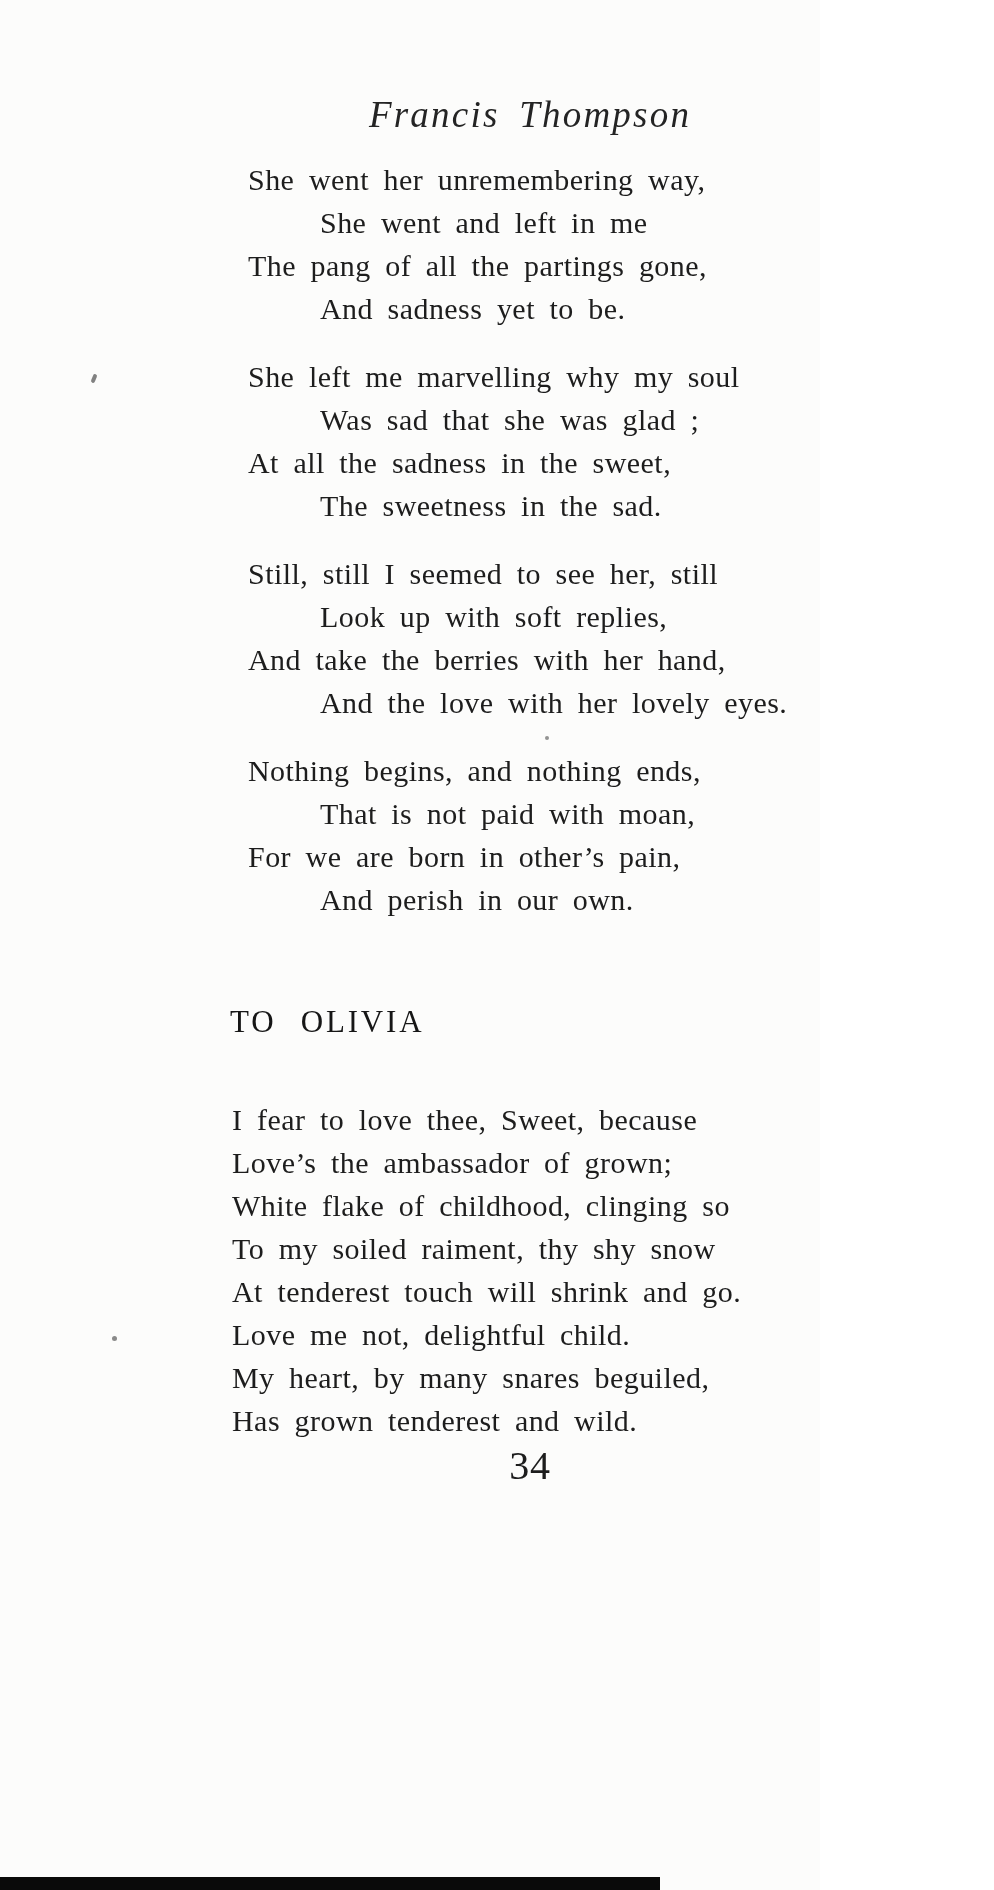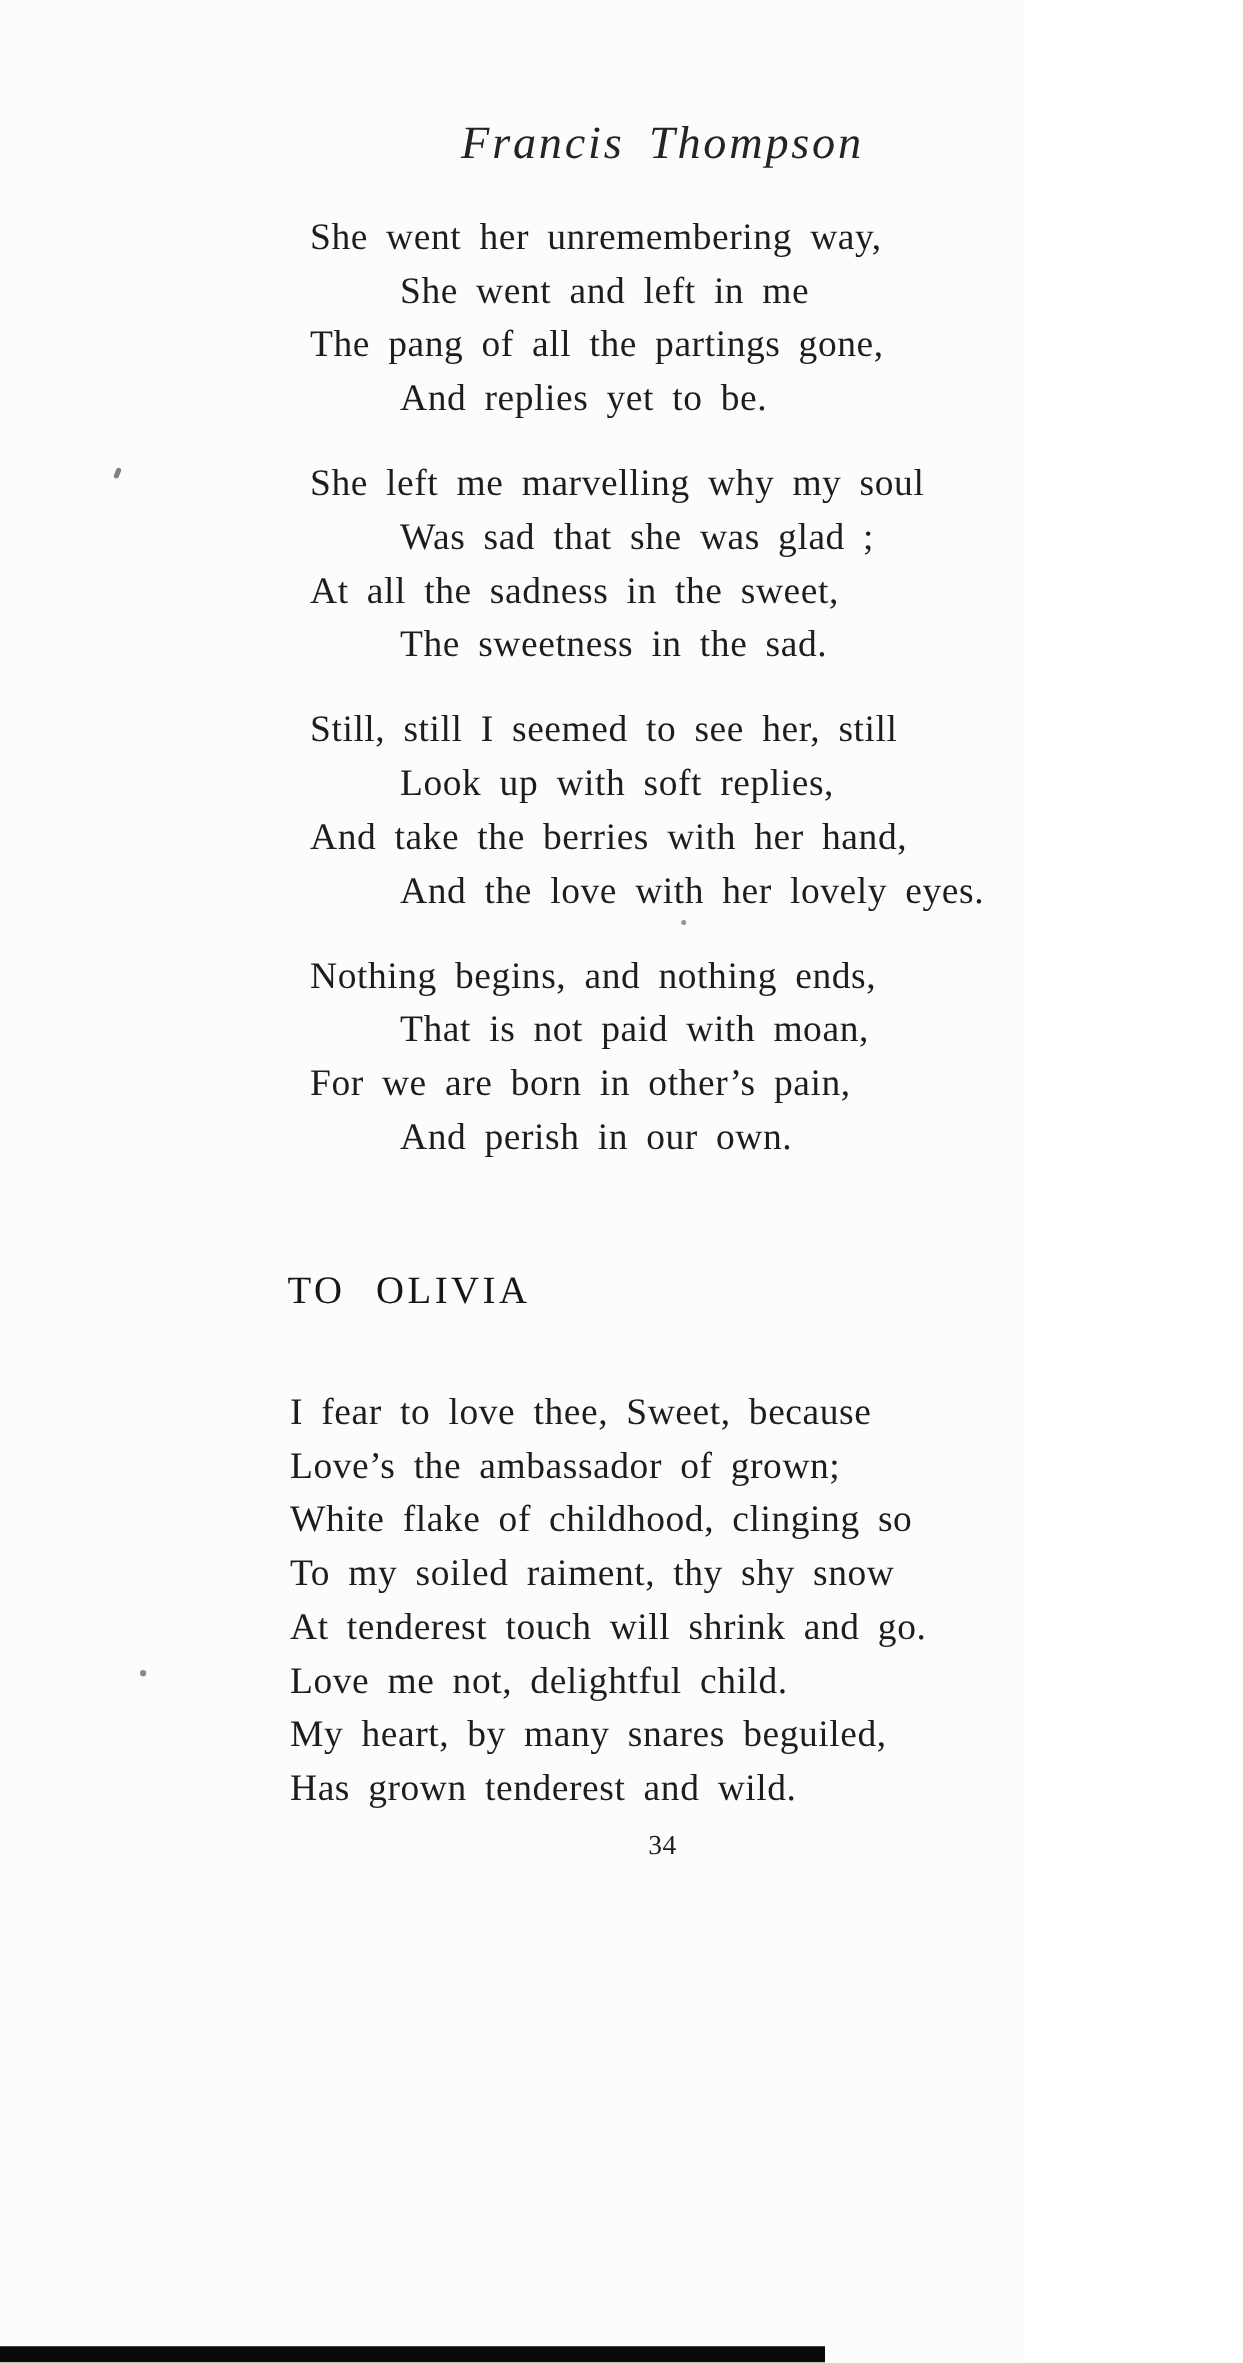--- a/index.html
+++ b/index.html
@@ -25,21 +25,21 @@
     text-align: center;
     font-style: italic;
     font-size: 37px;
     line-height: 46px;
     letter-spacing: 0.06em;
     word-spacing: 0.22em;
     color: #242424;
     font-weight: normal;
   }
   .poem-first {
-    margin-top: 30px;
+    margin-top: 20px;
     margin-left: 18px;
   }
   .stanza { margin-bottom: 25px; }
   .stanza:last-child { margin-bottom: 0; }
   .line {
     font-size: 30px;
     line-height: 43px;
     letter-spacing: 0.015em;
     word-spacing: 0.22em;
     white-space: nowrap;
@@ -55,21 +55,21 @@
     word-spacing: 0.45em;
     color: #161616;
   }
   .poem-second {
     margin-top: 55px;
     margin-left: 2px;
   }
   .page-number {
     margin-top: 2px;
     text-align: center;
-    font-size: 22px;
+    font-size: 40px;
     line-height: 43px;
     letter-spacing: 0.02em;
     color: #1d1d1d;
   }
   .scan-bar {
     position: absolute;
     left: 0;
     bottom: 0;
     width: 660px;
     height: 13px;
@@ -90,21 +90,21 @@
 <div class="page">
   <div class="content">
 
     <div class="running-header">Francis Thompson</div>
 
     <section class="poem poem-first">
       <div class="stanza">
         <div class="line">She went her unremembering way,</div>
         <div class="line indent">She went and left in me</div>
         <div class="line">The pang of all the partings gone,</div>
-        <div class="line indent">And replies yet to be.</div>
+        <div class="line indent">And sadness yet to be.</div>
       </div>
       <div class="stanza">
         <div class="line">She left me marvelling why my soul</div>
         <div class="line indent">Was sad that she was glad ;</div>
         <div class="line">At all the sadness in the sweet,</div>
         <div class="line indent">The sweetness in the sad.</div>
       </div>
       <div class="stanza">
         <div class="line">Still, still I seemed to see her, still</div>
         <div class="line indent">Look up with soft replies,</div>

